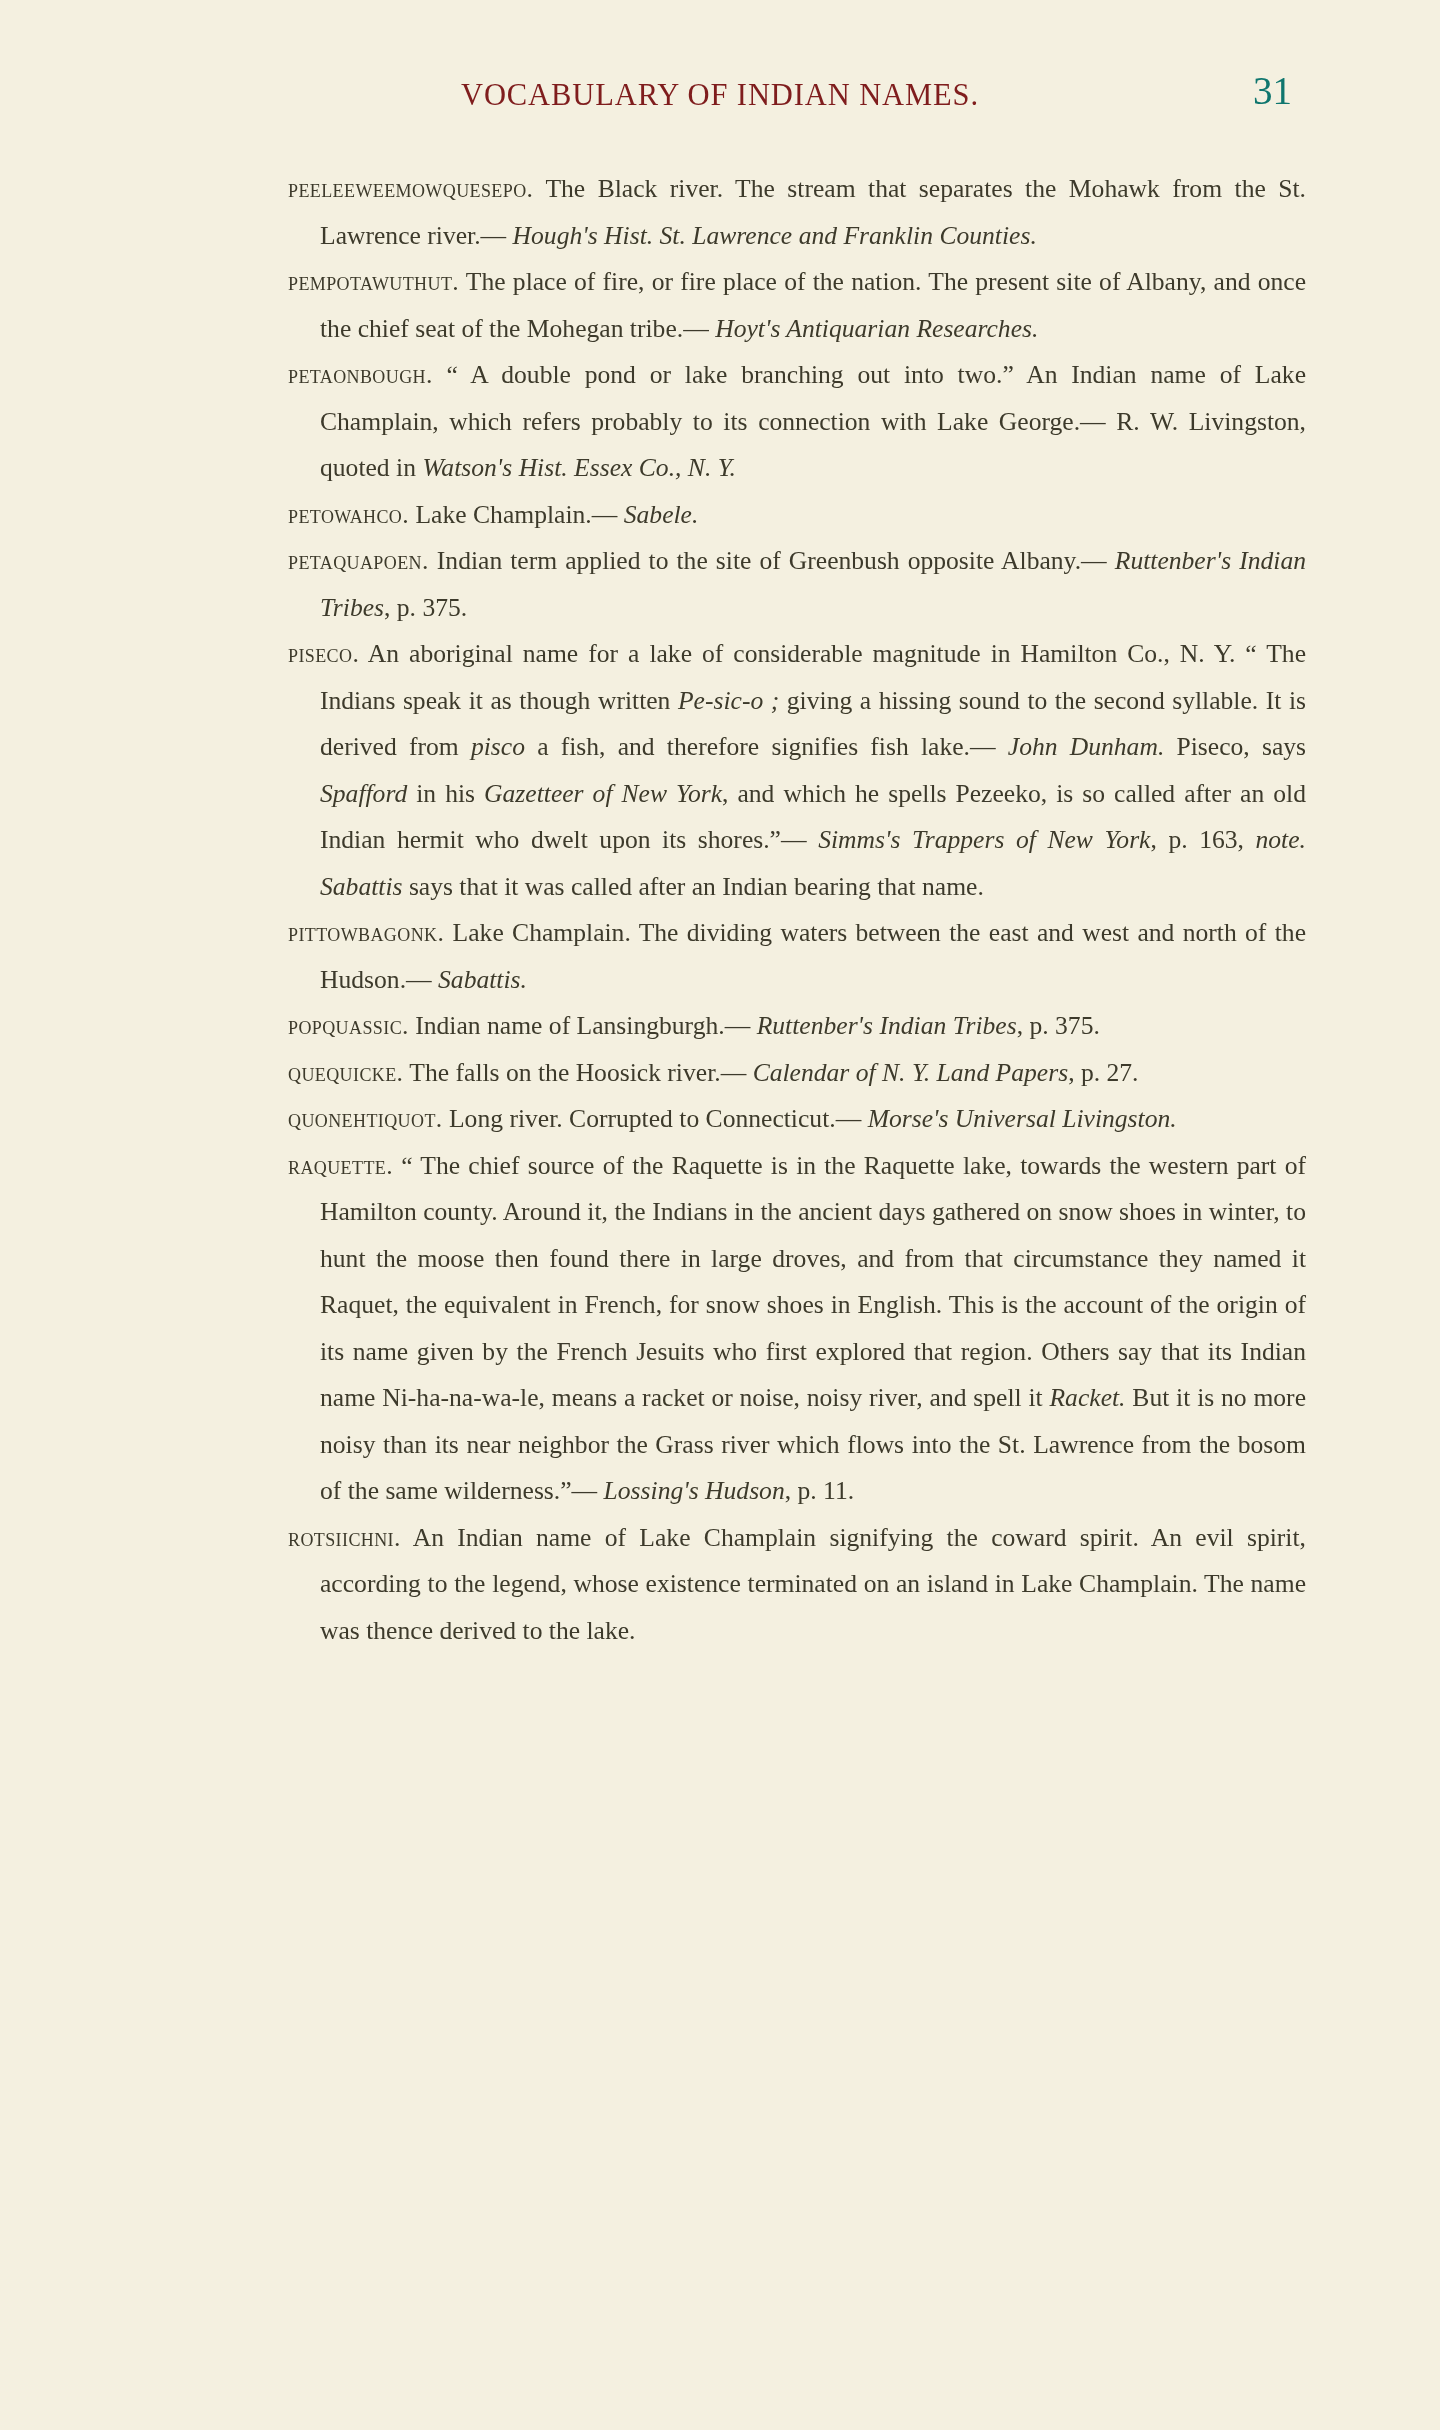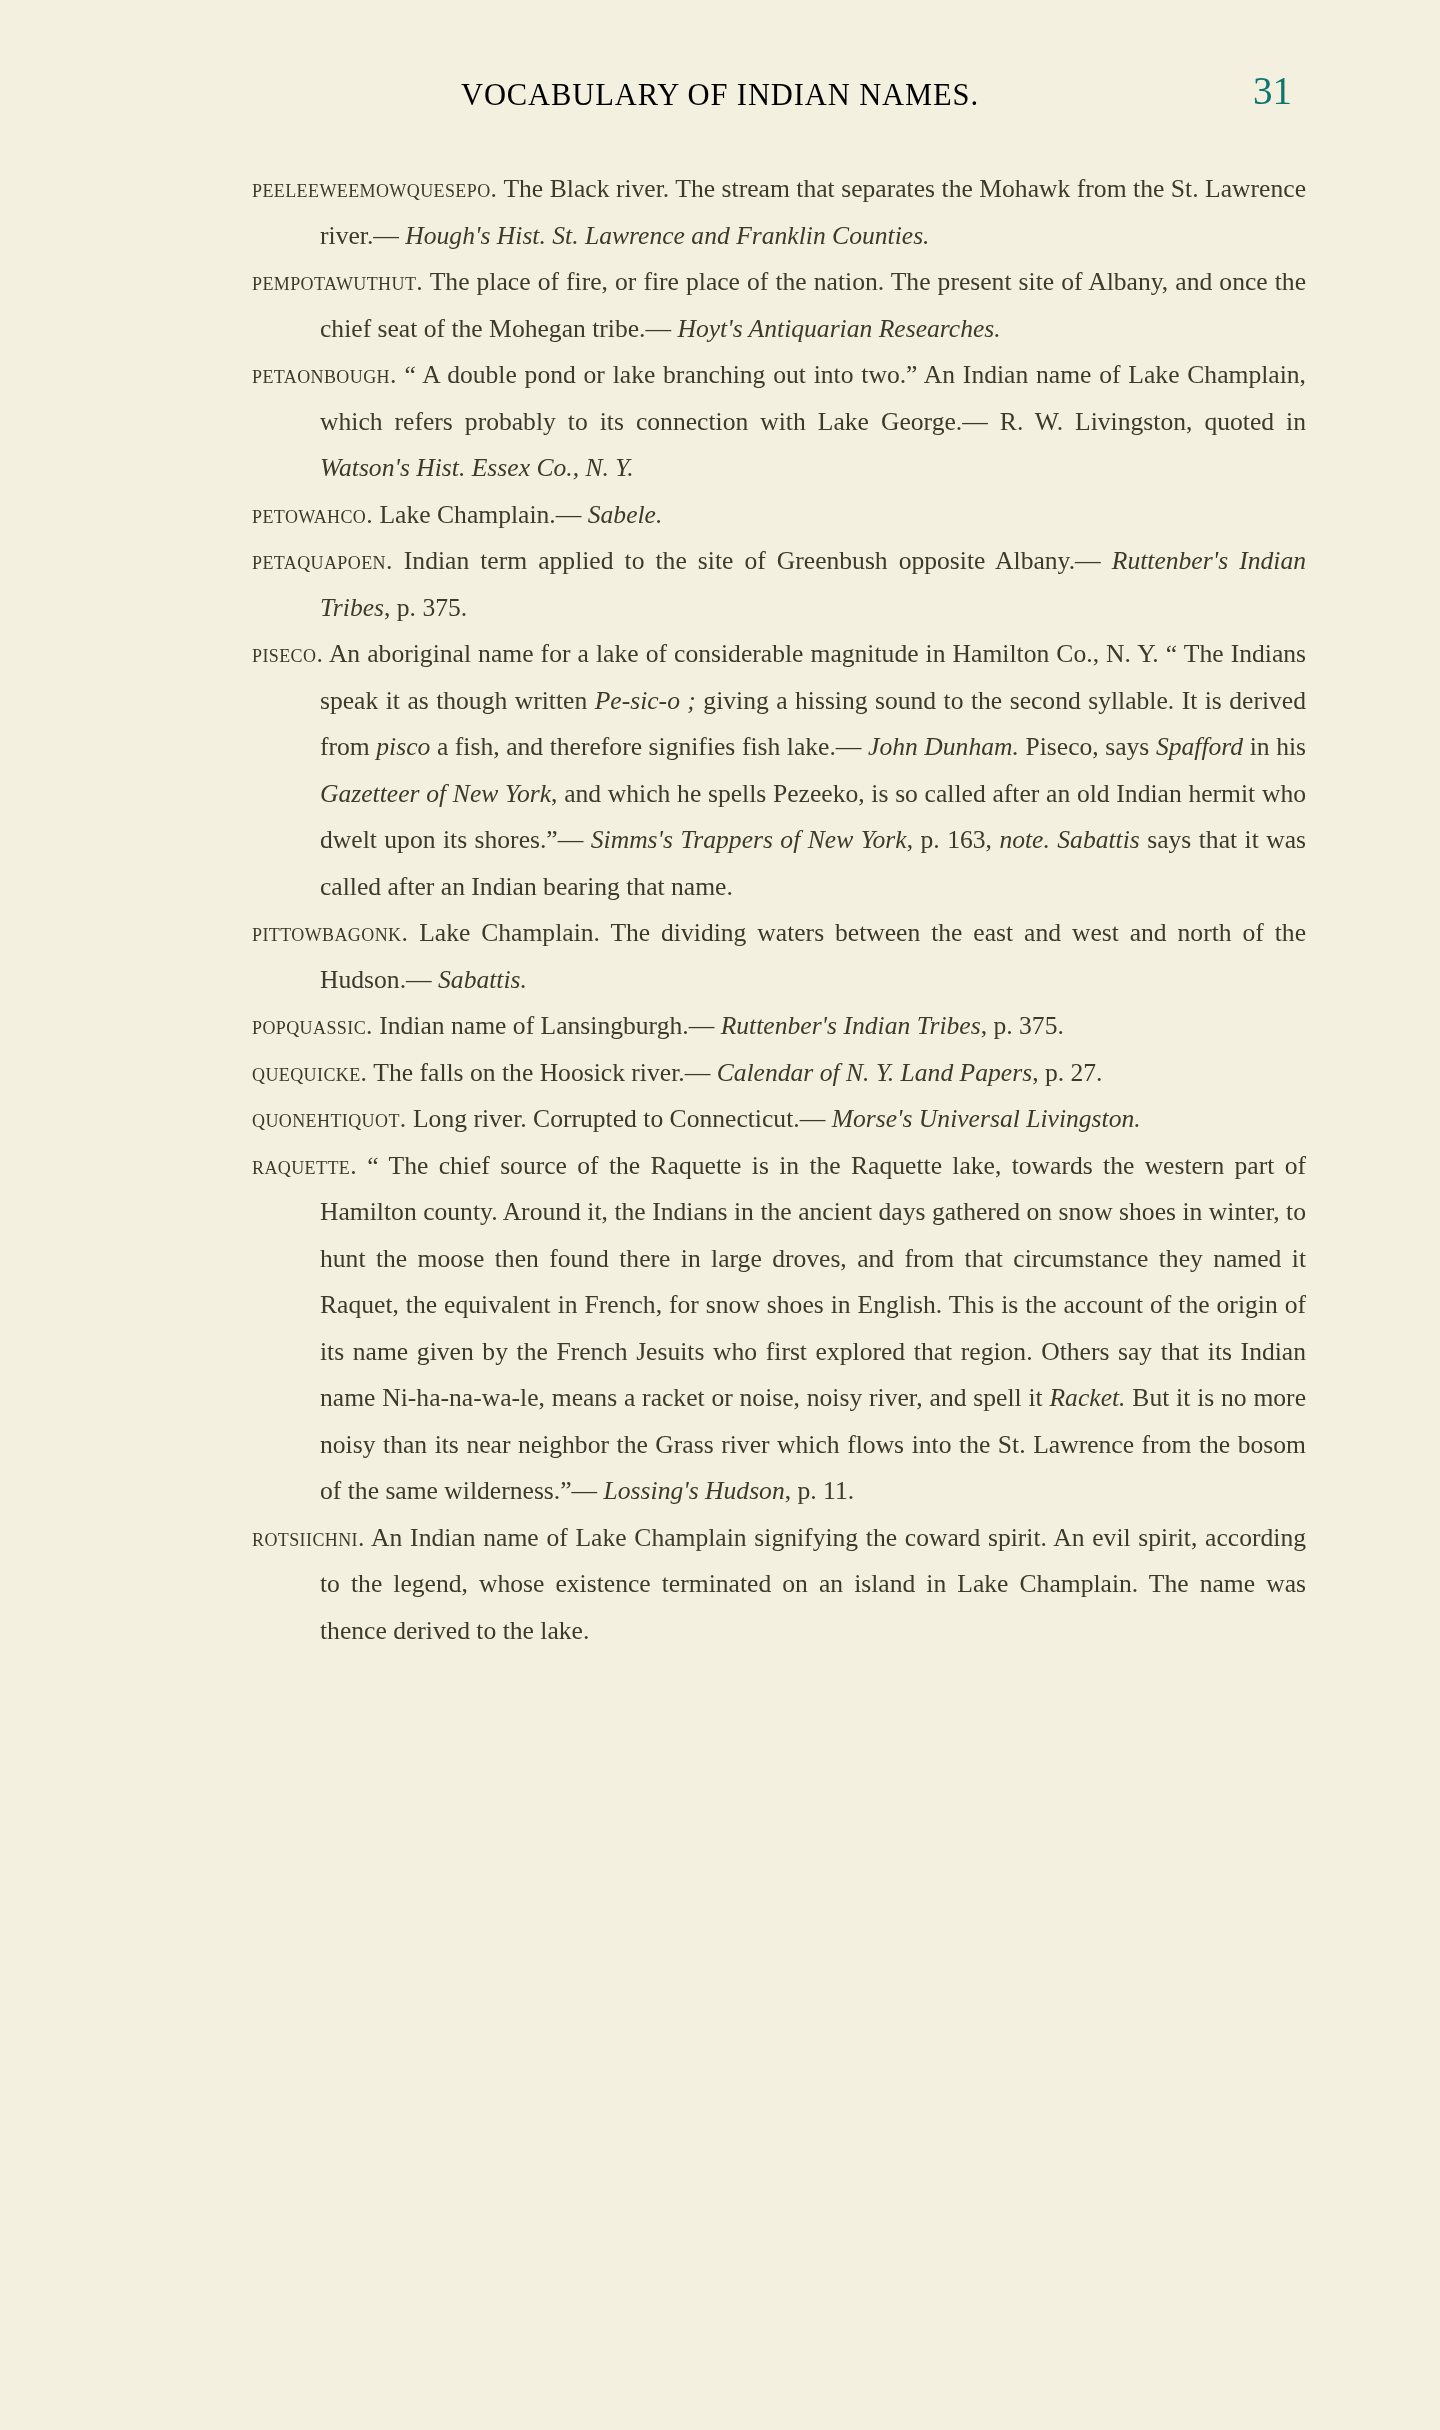--- a/index.html
+++ b/index.html
@@ -29,21 +29,21 @@
   }
   .header-title {
     position: absolute;
     left: 0;
     right: 0;
     text-align: center;
     font-size: 30.5px;
     letter-spacing: 0.9px;
     font-variant: small-caps;
     text-transform: uppercase;
-    color: #000000;
+    color: #7f1d1d;
   }
   .page-number {
     position: absolute;
     right: 148px;
     top: -10px;
     font-size: 39px;
     color: #0f766e;
     font-family: "Liberation Serif", serif;
   }
   .body-col {
@@ -61,20 +61,21 @@
     text-justify: inter-word;
     margin: 0 0 0 0;
     padding-left: 68px;
     text-indent: -68px;
     color: #3d3a2b;
   }
   .hw {
     font-variant: small-caps;
     text-transform: lowercase;
     letter-spacing: 0.4px;
+    margin-left: 36px;
   }
   .hw::first-letter {
     font-size: 1.0em;
   }
   i, .it {
     font-style: italic;
   }
 </style>
 </head>
 <body>

